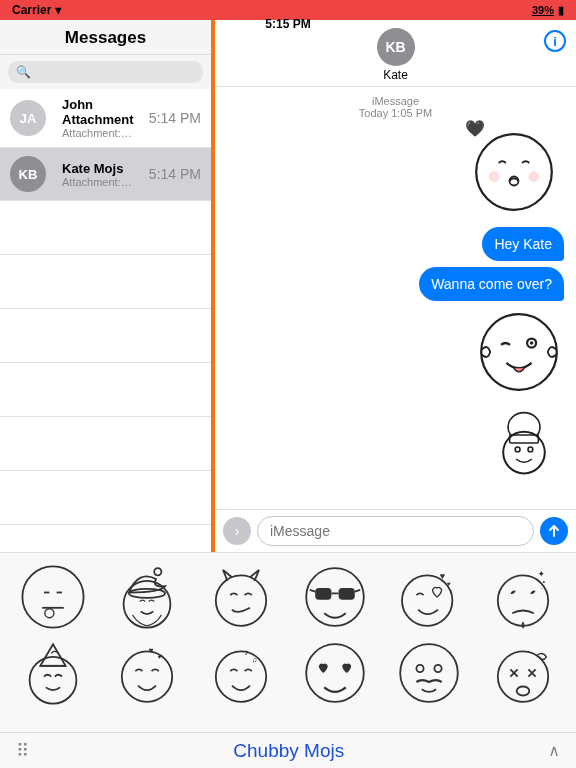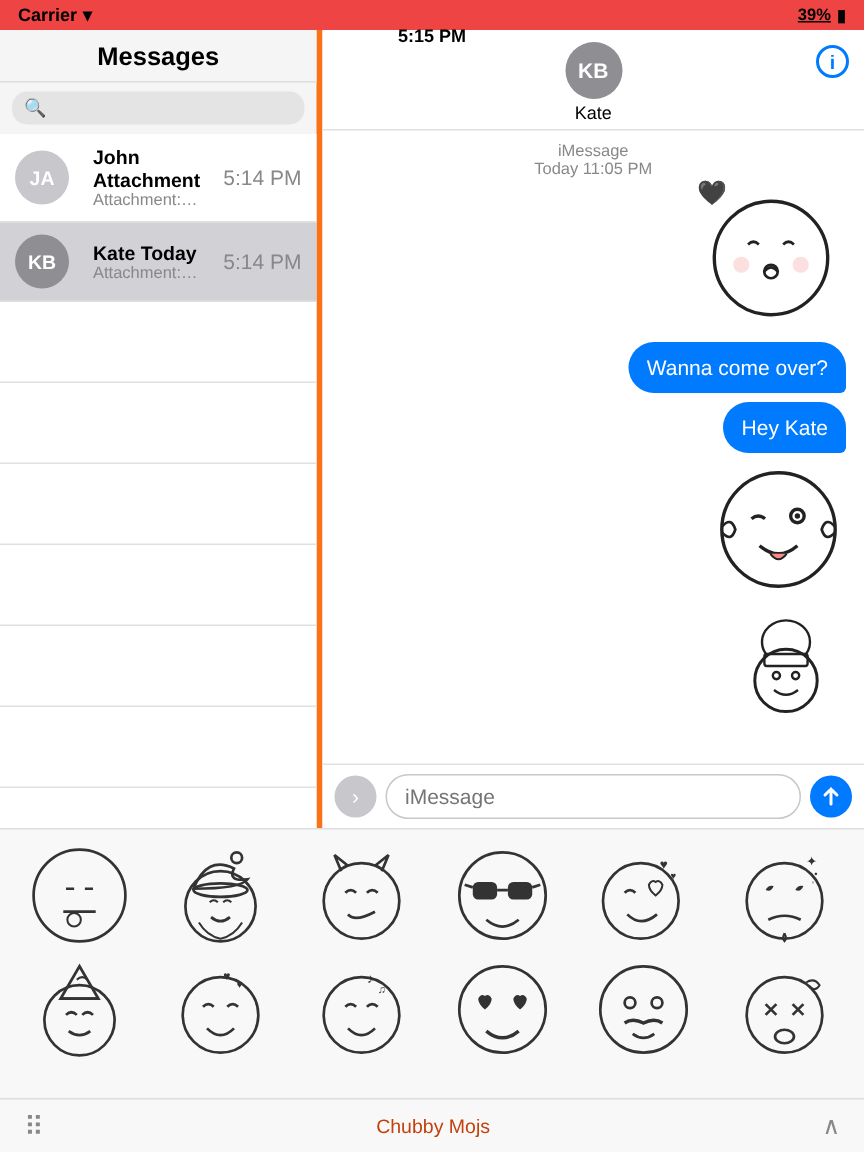--- a/index.html
+++ b/index.html
@@ -260,21 +260,21 @@
     .bottom-bar {
       display: flex;
       justify-content: space-between;
       align-items: center;
       padding: 6px 16px;
       border-top: 1px solid #ddd;
       background: #f8f8f8;
       height: 36px;
     }
     .dots-icon { font-size: 18px; color: #888; }
-    .app-name { font-size: 13px; color: #c2410c; font-weight: 500; }
+    .app-name { font-size: 19px; color: #1d4ed8; font-weight: 500; }
     .chevron-up { font-size: 16px; color: #888; }
 
     .heart-icon {
       position: absolute;
       top: -8px;
       left: -4px;
       font-size: 16px;
     }
   </style>
 </head>
@@ -304,21 +304,21 @@
         <div class="avatar ja">JA</div>
         <div class="conv-info">
           <div class="conv-name">John Attachment</div>
           <div class="conv-preview">Attachment: 1 Sticker</div>
         </div>
         <div class="conv-time">5:14 PM</div>
       </div>
       <div class="conversation-item active">
         <div class="avatar kb">KB</div>
         <div class="conv-info">
-          <div class="conv-name">Kate Today</div>
+          <div class="conv-name">Kate Mojs</div>
           <div class="conv-preview">Attachment: 1 Sticker</div>
         </div>
         <div class="conv-time">5:14 PM</div>
       </div>
 
       <div class="empty-row"></div>
       <div class="empty-row"></div>
       <div class="empty-row"></div>
       <div class="empty-row"></div>
       <div class="empty-row"></div>
@@ -331,21 +331,21 @@
 
     <div class="chat-header">
       <div class="chat-avatar">KB</div>
       <div class="chat-contact-name">Kate</div>
       <div class="info-btn">i</div>
     </div>
 
     <div class="chat-messages">
       <div class="chat-date-label">
         <span>iMessage</span><br>
-        <span>Today 11:05 PM</span>
+        <span>Today 1:05 PM</span>
       </div>
 
       <div class="message-row outgoing">
         <div style="position:relative; width:95px;">
           <span class="heart-icon">🖤</span>
           <svg class="sticker-svg" viewBox="0 0 100 100">
             <circle cx="50" cy="50" r="42" fill="none" stroke="#222" stroke-width="2.5"></circle>
 
             <path d="M33 40 Q37 36 41 40" fill="none" stroke="#222" stroke-width="2"></path>
             <path d="M59 40 Q63 36 67 40" fill="none" stroke="#222" stroke-width="2"></path>
@@ -353,25 +353,25 @@
             <circle cx="50" cy="60" r="5" fill="none" stroke="#222" stroke-width="2"></circle>
             <path d="M45 60 Q50 54 55 60" fill="none" stroke="#222" stroke-width="2"></path>
 
             <circle cx="28" cy="55" r="6" fill="#f9c0c0" opacity="0.5"></circle>
             <circle cx="72" cy="55" r="6" fill="#f9c0c0" opacity="0.5"></circle>
           </svg>
         </div>
       </div>
 
       <div class="message-row outgoing">
+        <div class="bubble outgoing">Hey Kate</div>
+      </div>
+
+      <div class="message-row outgoing">
         <div class="bubble outgoing">Wanna come over?</div>
-      </div>
-
-      <div class="message-row outgoing">
-        <div class="bubble outgoing">Hey Kate</div>
       </div>
 
       <div class="message-row outgoing">
         <svg class="sticker-svg" viewBox="0 0 100 100">
           <circle cx="50" cy="50" r="42" fill="none" stroke="#222" stroke-width="2.5"></circle>
 
           <path d="M30 42 Q35 38 40 42" fill="none" stroke="#222" stroke-width="2.5"></path>
 
           <circle cx="64" cy="40" r="5" fill="none" stroke="#222" stroke-width="2.5"></circle>
           <circle cx="64" cy="40" r="2" fill="#222"></circle>

